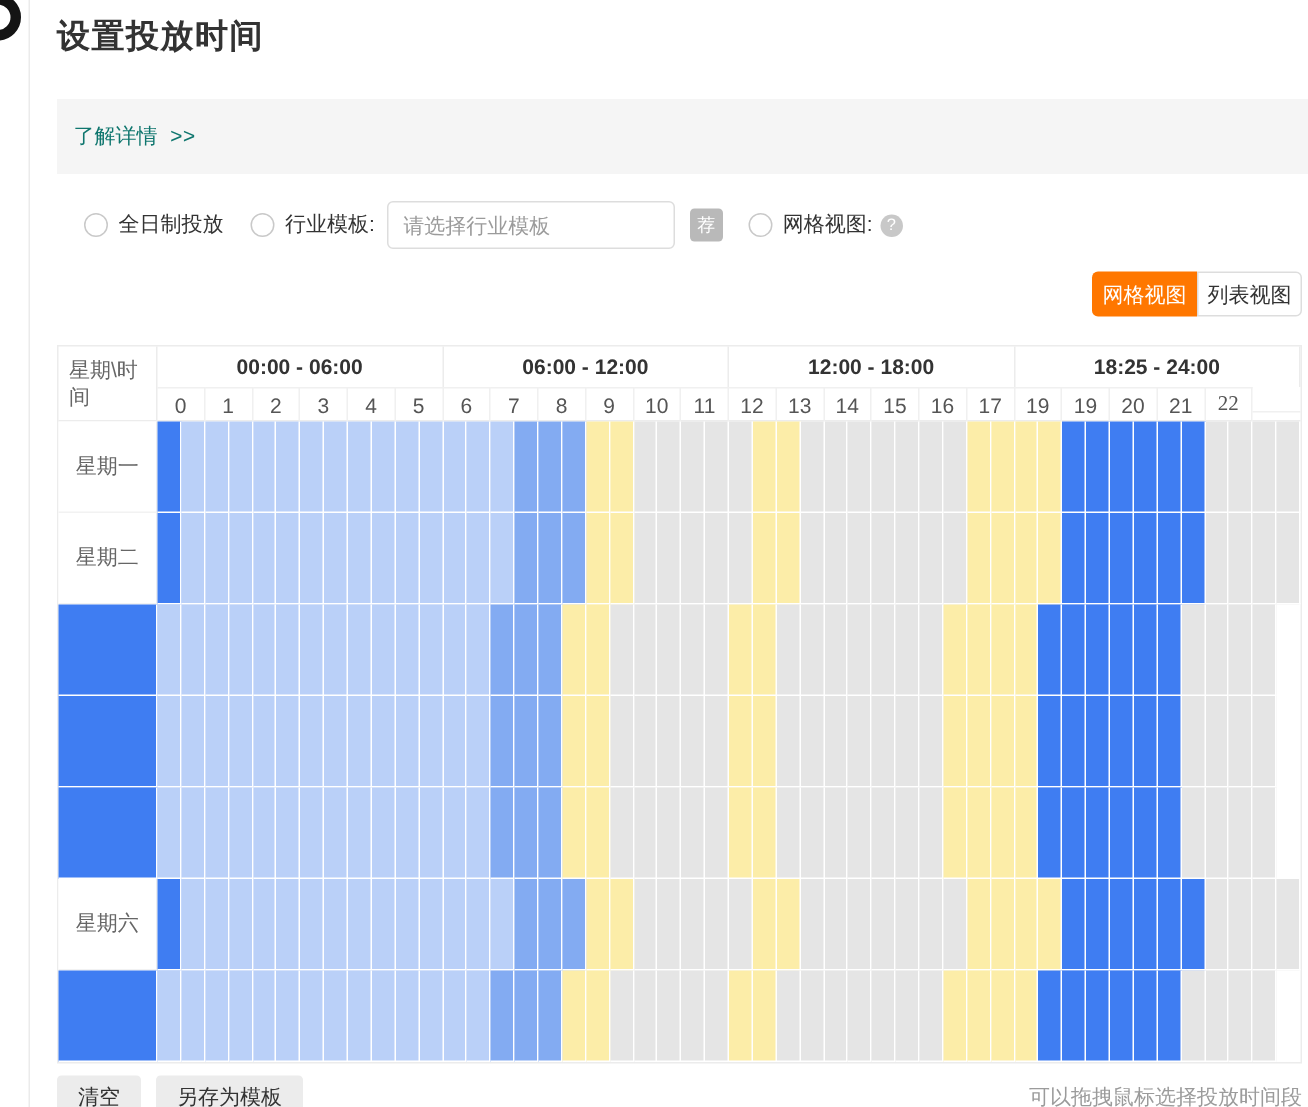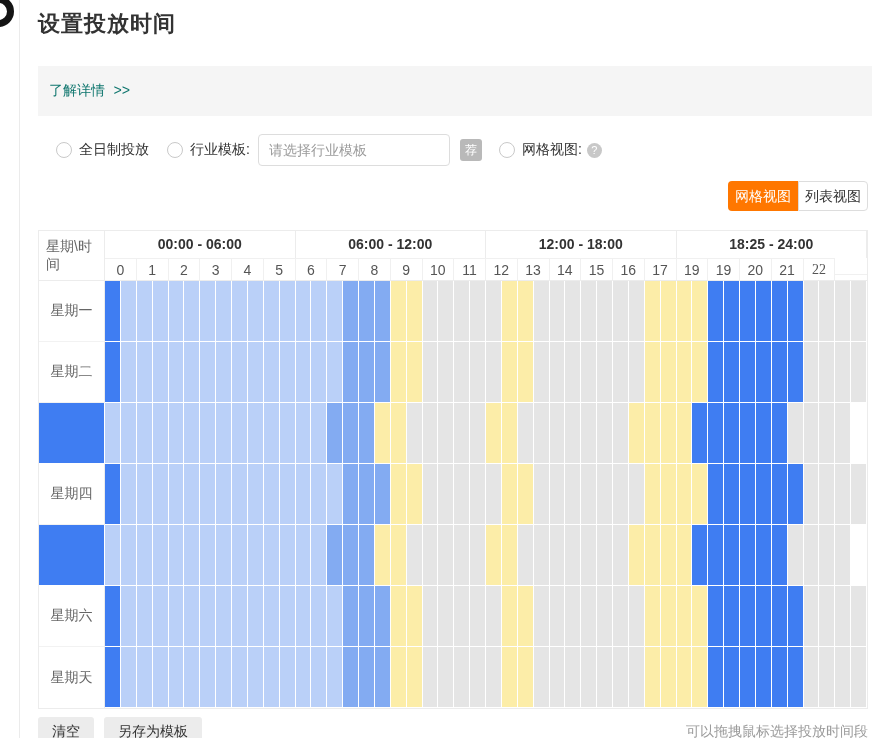--- a/index.html
+++ b/index.html
@@ -306,21 +306,20 @@
           <div class="time-cell" style="background: rgb(63, 125, 242);"></div>
           <div class="time-cell" style="background: rgb(63, 125, 242);"></div>
           <div class="time-cell" style="background: rgb(63, 125, 242);"></div>
           <div class="time-cell" style="background: rgb(63, 125, 242);"></div>
           <div class="time-cell" style="background: rgb(229, 229, 229);"></div>
           <div class="time-cell" style="background: rgb(229, 229, 229);"></div>
           <div class="time-cell" style="background: rgb(229, 229, 229);"></div>
           <div class="time-cell" style="background: rgb(229, 229, 229);"></div>
         </div>
         <div class="day-row">
-          <div class="day-label">星期四</div>
           <div class="time-cell" style="background: rgb(63, 125, 242);"></div>
           <div class="time-cell" style="background: rgb(186, 208, 248);"></div>
           <div class="time-cell" style="background: rgb(186, 208, 248);"></div>
           <div class="time-cell" style="background: rgb(186, 208, 248);"></div>
           <div class="time-cell" style="background: rgb(186, 208, 248);"></div>
           <div class="time-cell" style="background: rgb(186, 208, 248);"></div>
           <div class="time-cell" style="background: rgb(186, 208, 248);"></div>
           <div class="time-cell" style="background: rgb(186, 208, 248);"></div>
           <div class="time-cell" style="background: rgb(186, 208, 248);"></div>
           <div class="time-cell" style="background: rgb(186, 208, 248);"></div>
@@ -458,21 +457,20 @@
           <div class="time-cell" style="background: rgb(63, 125, 242);"></div>
           <div class="time-cell" style="background: rgb(63, 125, 242);"></div>
           <div class="time-cell" style="background: rgb(63, 125, 242);"></div>
           <div class="time-cell" style="background: rgb(63, 125, 242);"></div>
           <div class="time-cell" style="background: rgb(229, 229, 229);"></div>
           <div class="time-cell" style="background: rgb(229, 229, 229);"></div>
           <div class="time-cell" style="background: rgb(229, 229, 229);"></div>
           <div class="time-cell" style="background: rgb(229, 229, 229);"></div>
         </div>
         <div class="day-row">
-          <div class="day-label">星期天</div>
           <div class="time-cell" style="background: rgb(63, 125, 242);"></div>
           <div class="time-cell" style="background: rgb(186, 208, 248);"></div>
           <div class="time-cell" style="background: rgb(186, 208, 248);"></div>
           <div class="time-cell" style="background: rgb(186, 208, 248);"></div>
           <div class="time-cell" style="background: rgb(186, 208, 248);"></div>
           <div class="time-cell" style="background: rgb(186, 208, 248);"></div>
           <div class="time-cell" style="background: rgb(186, 208, 248);"></div>
           <div class="time-cell" style="background: rgb(186, 208, 248);"></div>
           <div class="time-cell" style="background: rgb(186, 208, 248);"></div>
           <div class="time-cell" style="background: rgb(186, 208, 248);"></div>

